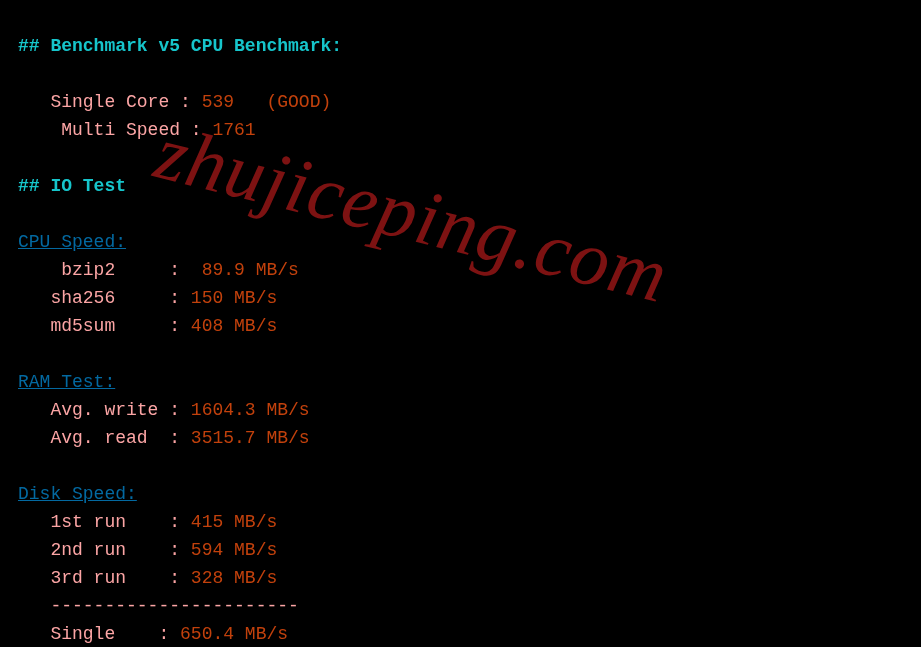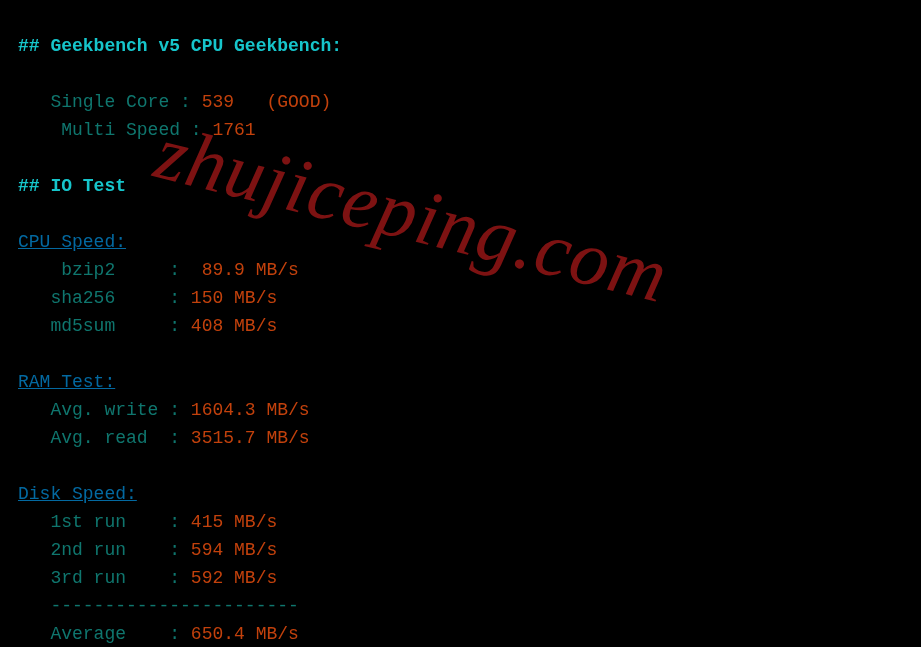--- a/index.html
+++ b/index.html
@@ -22,21 +22,21 @@
   }
   .heading {
     color: #16c5cb;
     font-weight: bold;
   }
   .subheading {
     color: #0369a1;
     text-decoration: underline;
   }
   .label {
-    color: #0f766e;
+    color: #fca5a5;
   }
   .value {
     color: #c2410c;
   }
   .watermark {
     position: absolute;
     top: 200px;
     left: 150px;
     font-family: Georgia, "Times New Roman", serif;
     font-style: italic;
@@ -46,37 +46,37 @@
     transform: rotate(14deg);
     pointer-events: none;
     white-space: nowrap;
     letter-spacing: 1px;
   }
 </style>
 </head>
 <body>
 
 <div class="terminal">
-<span class="heading">## Geekbench v5 CPU Geekbench:</span>
+<span class="heading">## Benchmark v5 CPU Benchmark:</span>
 
 <span><span class="label">   Single Core : </span><span class="value">539   (GOOD)</span></span>
 <span><span class="label">    Multi Speed : </span><span class="value">1761</span></span>
 
 <span class="heading">## IO Test</span>
 
 <span class="subheading">CPU Speed:</span>
 <span><span class="label">    bzip2     :  </span><span class="value">89.9 MB/s</span></span>
 <span><span class="label">   sha256     : </span><span class="value">150 MB/s</span></span>
 <span><span class="label">   md5sum     : </span><span class="value">408 MB/s</span></span>
 
 <span class="subheading">RAM Test:</span>
 <span><span class="label">   Avg. write : </span><span class="value">1604.3 MB/s</span></span>
 <span><span class="label">   Avg. read  : </span><span class="value">3515.7 MB/s</span></span>
 
 <span class="subheading">Disk Speed:</span>
 <span><span class="label">   1st run    : </span><span class="value">415 MB/s</span></span>
 <span><span class="label">   2nd run    : </span><span class="value">594 MB/s</span></span>
-<span><span class="label">   3rd run    : </span><span class="value">592 MB/s</span></span>
+<span><span class="label">   3rd run    : </span><span class="value">328 MB/s</span></span>
 <span class="label">   -----------------------</span>
-<span><span class="label">   Average    : </span><span class="value">650.4 MB/s</span></span>
+<span><span class="label">   Single    : </span><span class="value">650.4 MB/s</span></span>
 </div>
 
 <div class="watermark">zhujiceping.com</div>
 
 </body></html>

